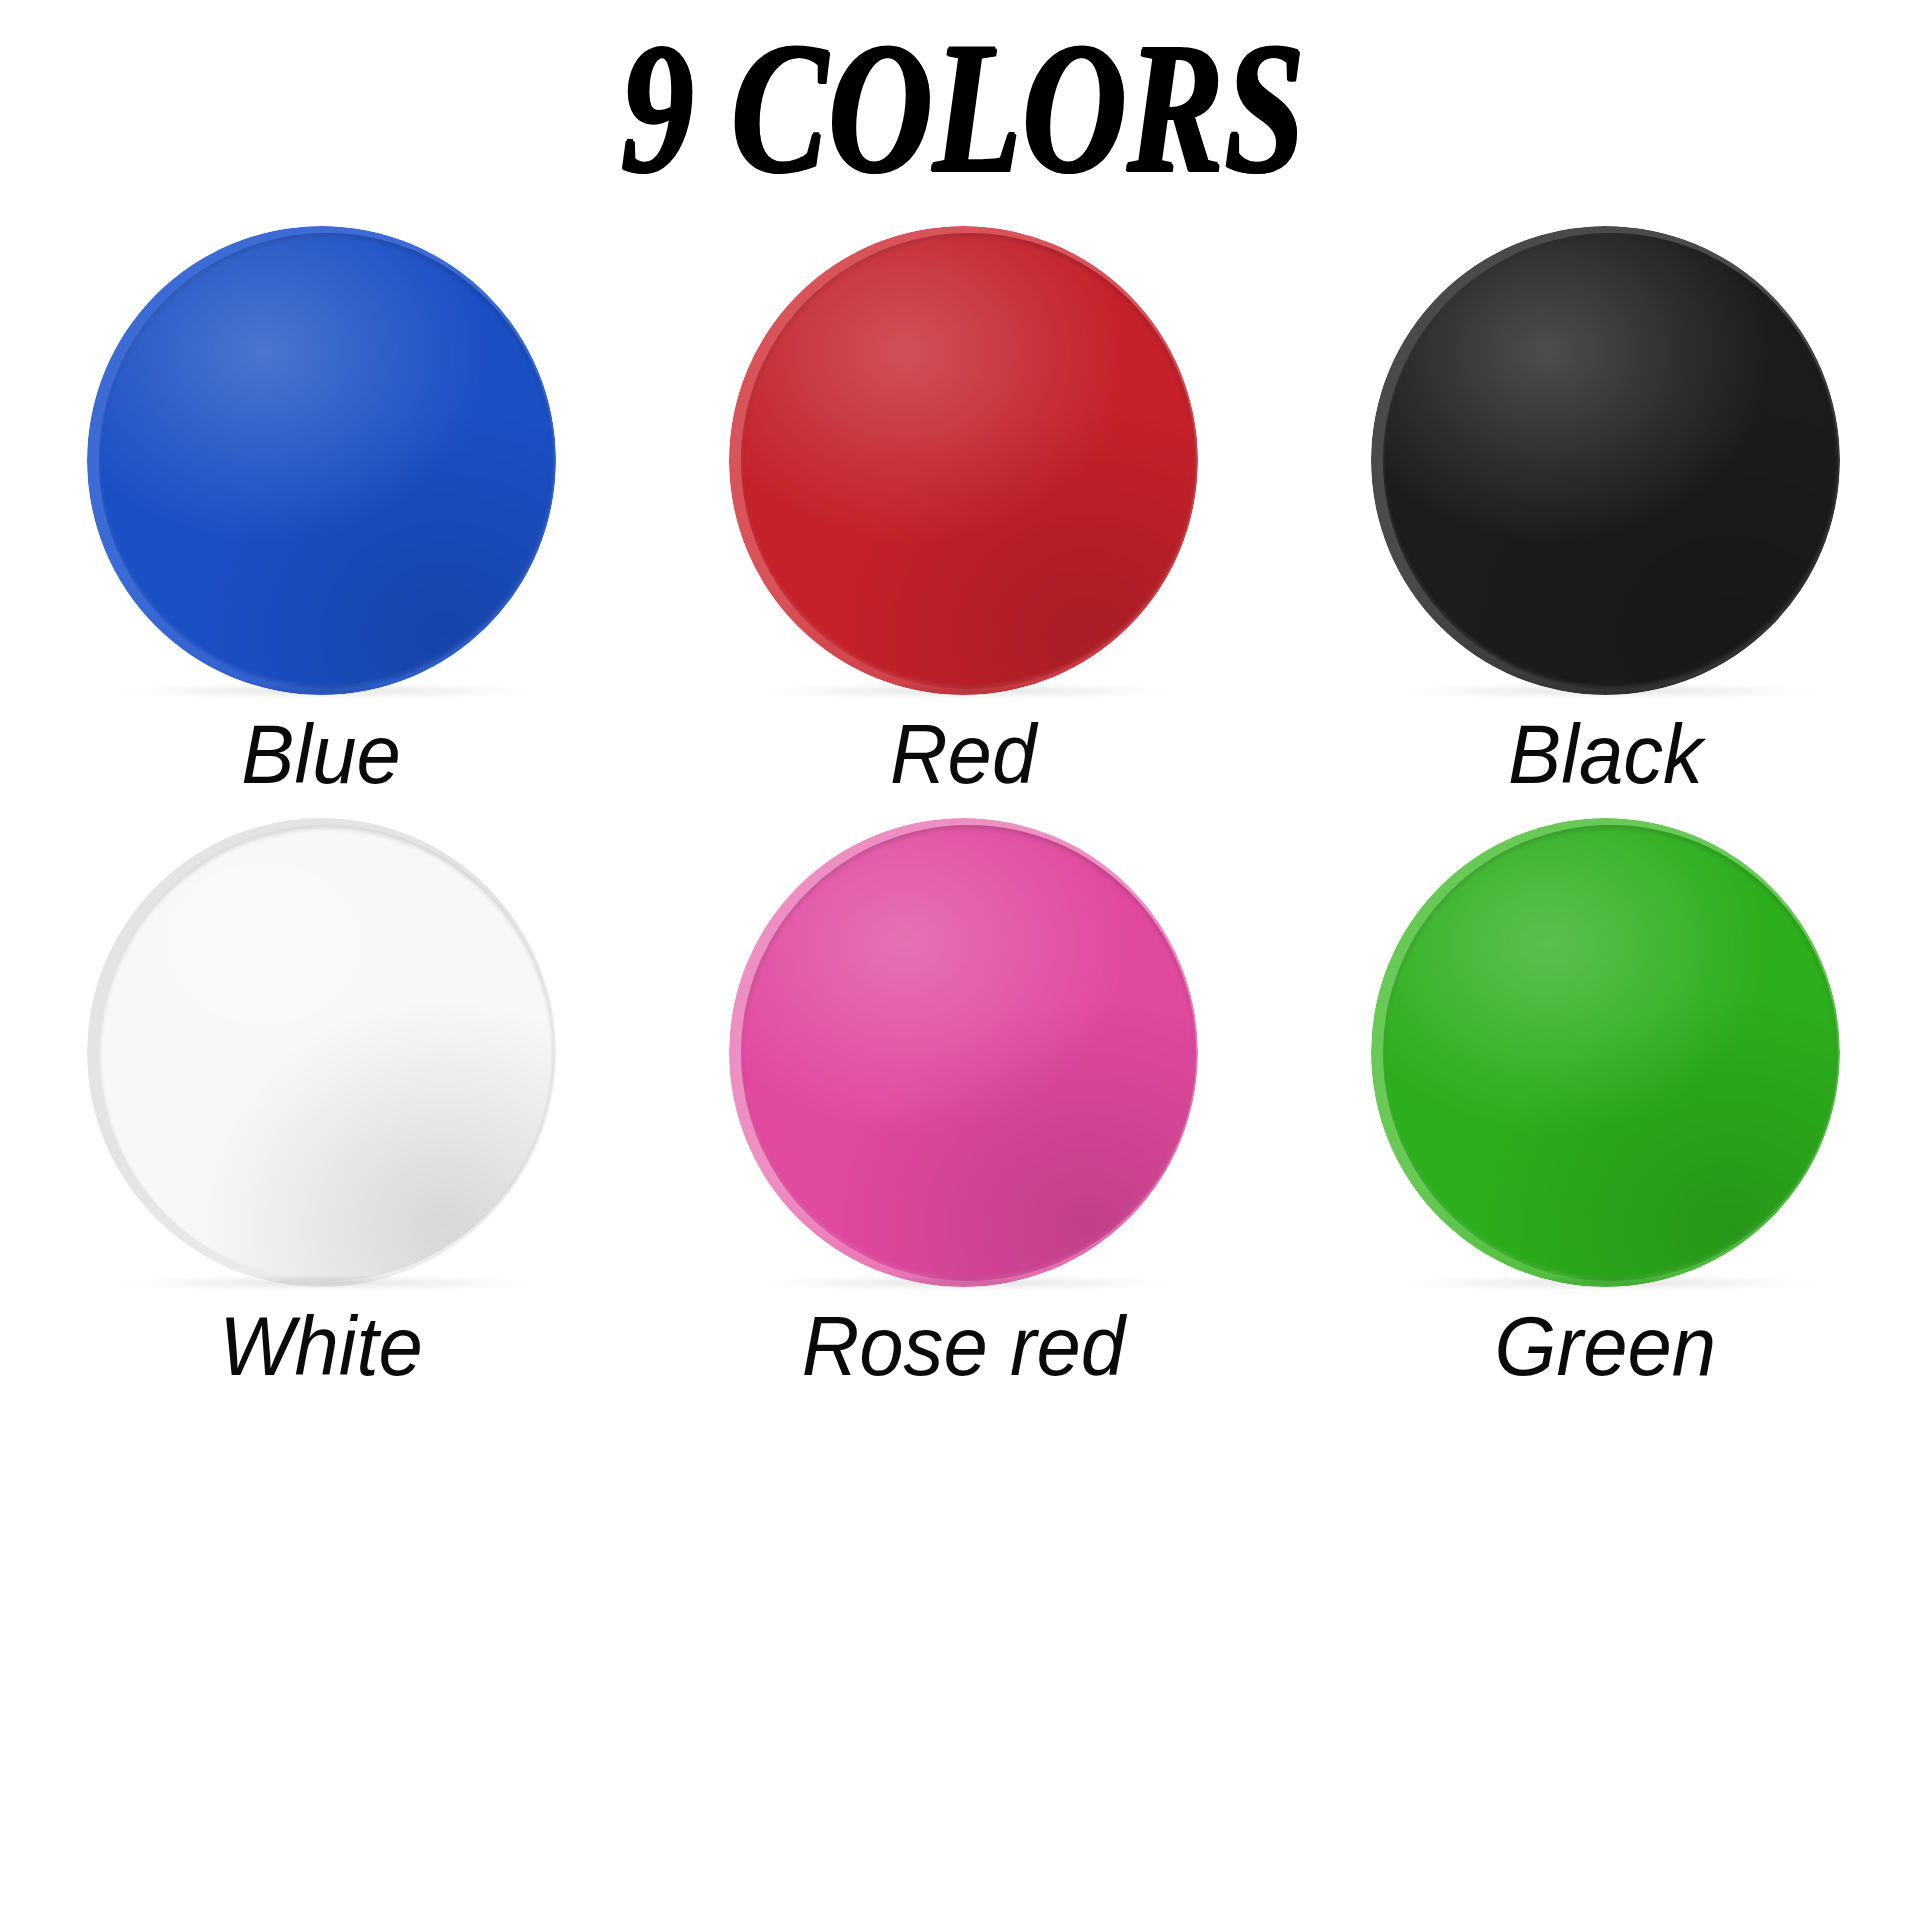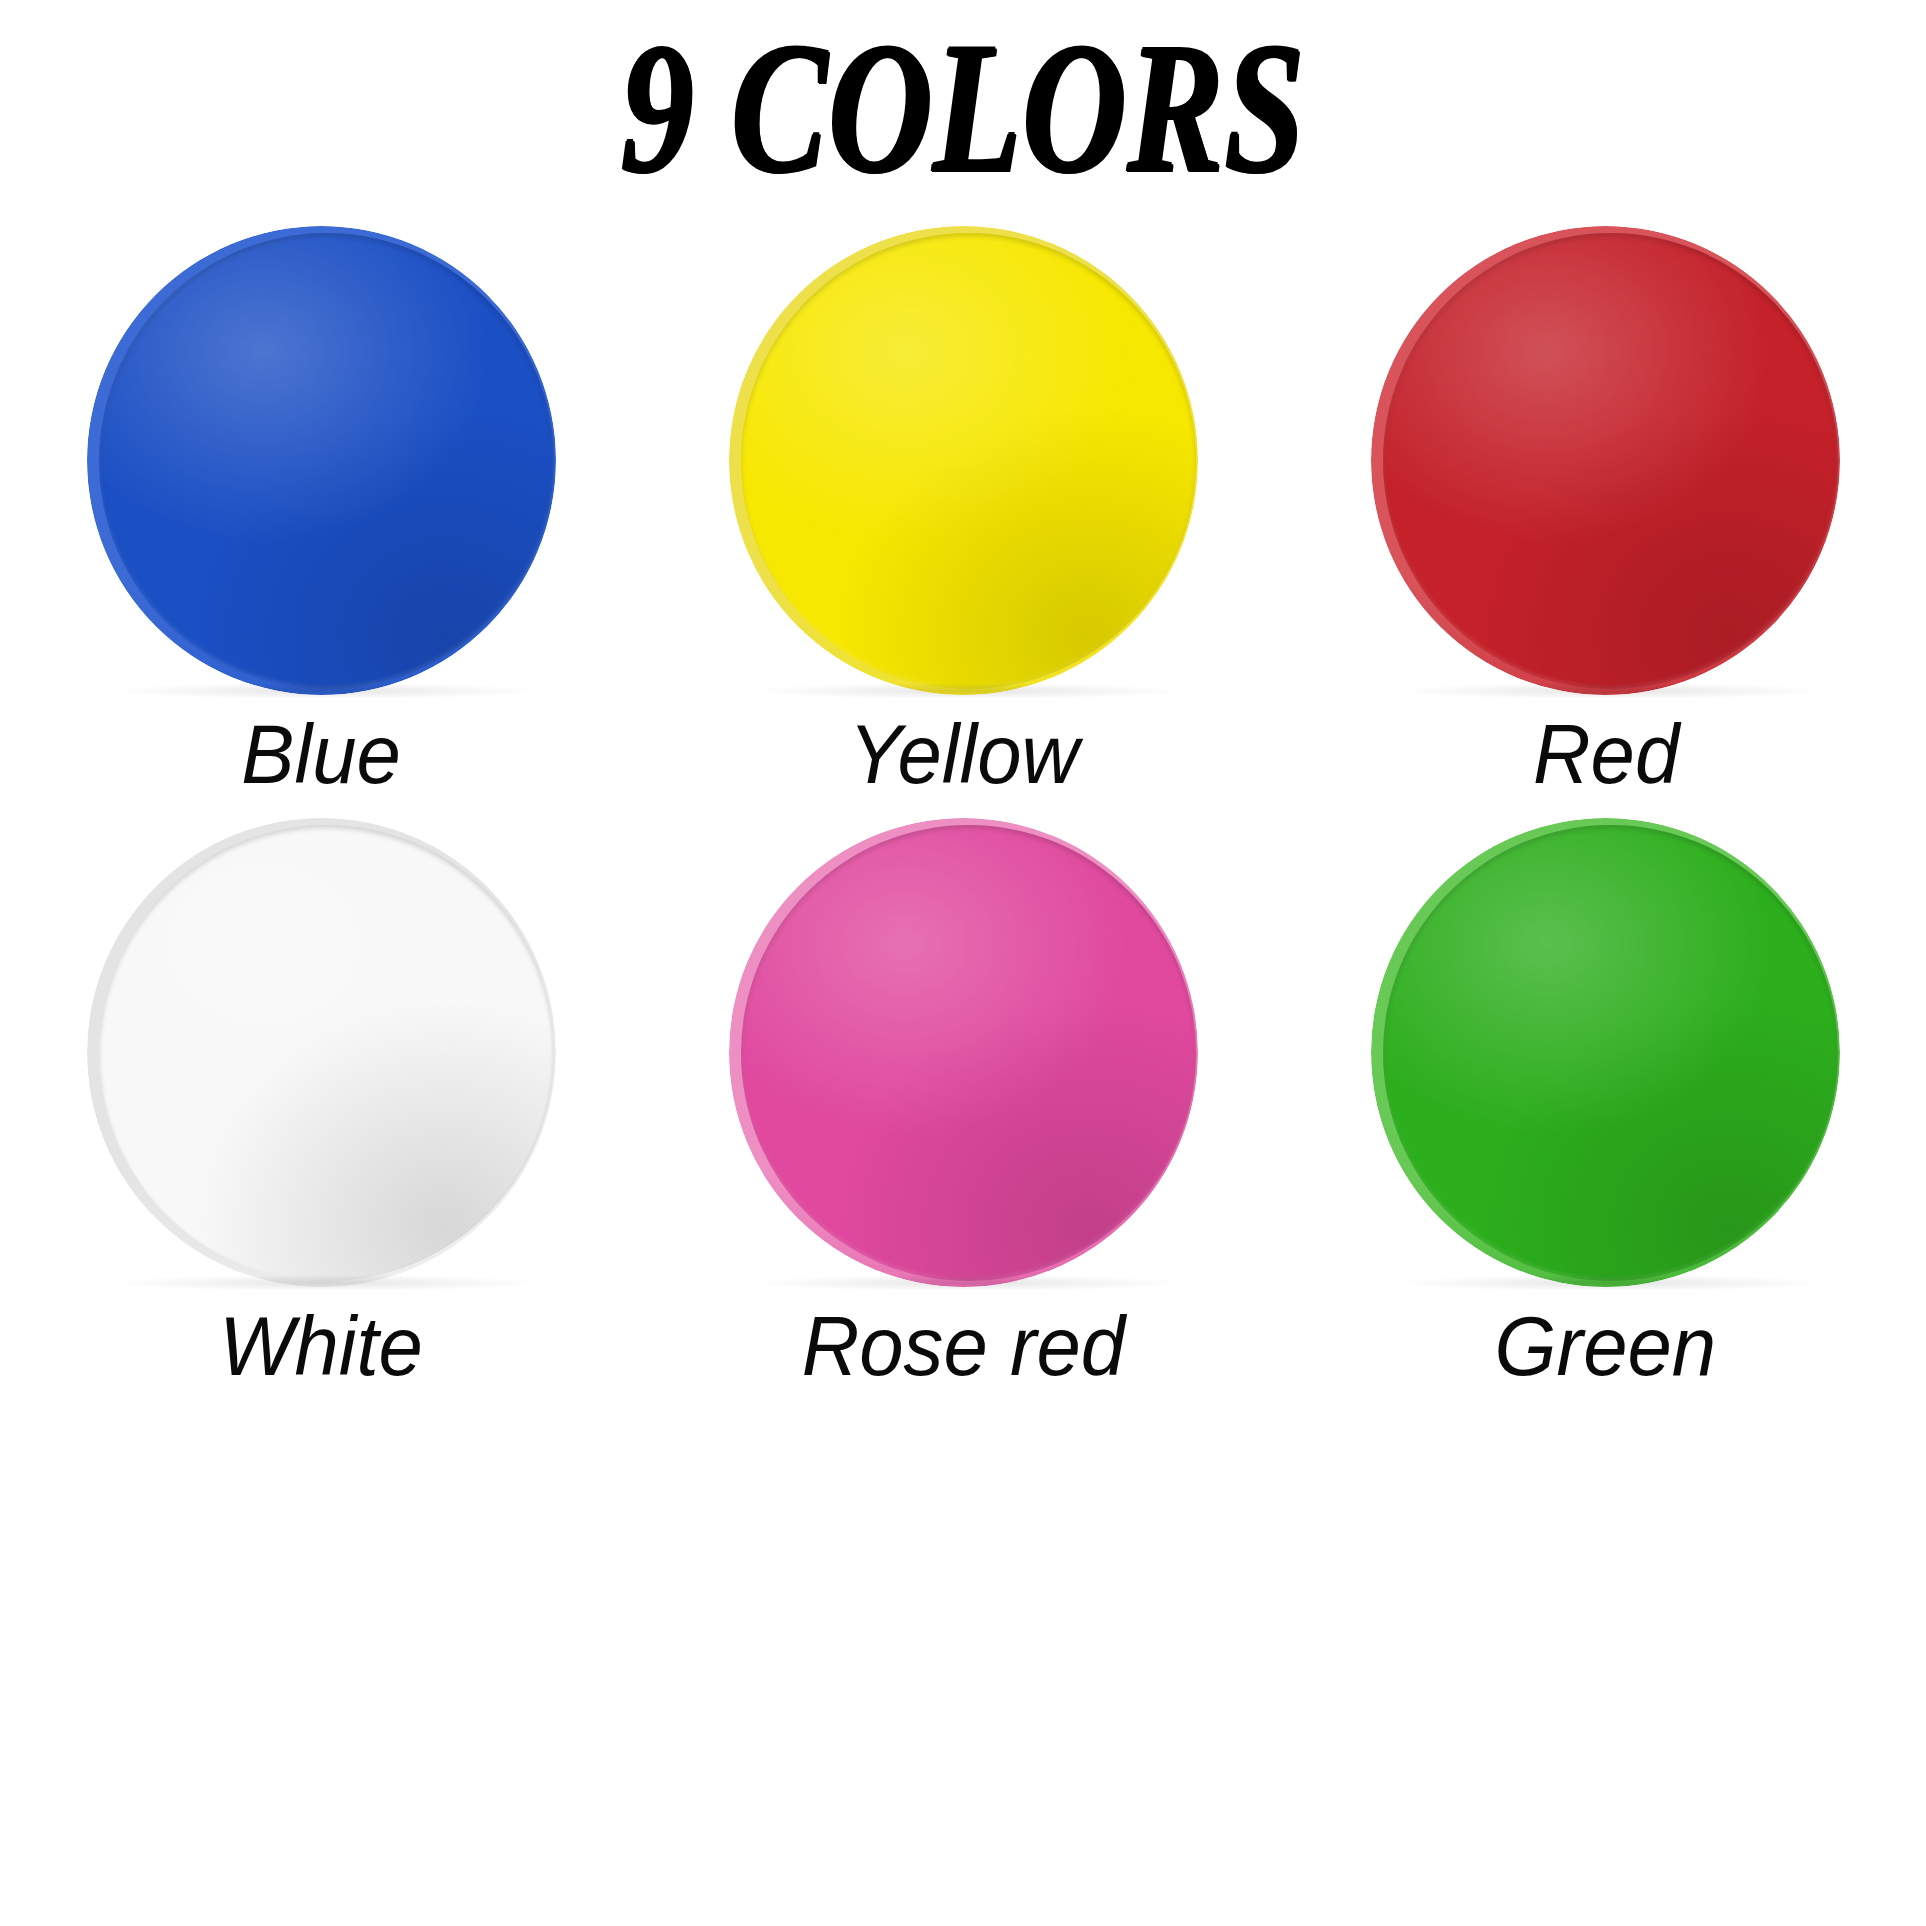--- a/index.html
+++ b/index.html
@@ -175,44 +175,44 @@
             <div class="groove"></div>
             <div class="sheen"></div>
           </div>
           <div class="cast"></div>
         </div>
         <div class="label">Blue</div>
       </div>
       <div class="cell">
         <div class="disc-holder">
           <div class="disc">
-            <div class="rim" style="background: radial-gradient(circle at 34% 28%, rgb(237, 224, 74) 0%, rgb(237, 224, 74) 55%, rgb(245, 229, 0) 100%);"></div>
-            <div class="face" style="background: rgb(247, 232, 0);"></div>
-            <div class="groove"></div>
-            <div class="sheen"></div>
-          </div>
-          <div class="cast"></div>
-        </div>
-        <div class="label">Yellow</div>
-      </div>
-      <div class="cell">
-        <div class="disc-holder">
-          <div class="disc">
             <div class="rim" style="background: radial-gradient(circle at 34% 28%, rgb(216, 83, 90) 0%, rgb(216, 83, 90) 55%, rgb(196, 33, 42) 100%);"></div>
             <div class="face" style="background: rgb(196, 33, 42);"></div>
             <div class="groove"></div>
             <div class="sheen"></div>
           </div>
           <div class="cast"></div>
         </div>
         <div class="label">Red</div>
       </div>
       <div class="cell">
         <div class="disc-holder">
           <div class="disc">
+            <div class="rim" style="background: radial-gradient(circle at 34% 28%, rgb(74, 74, 74) 0%, rgb(74, 74, 74) 55%, rgb(28, 28, 28) 100%);"></div>
+            <div class="face" style="background: rgb(28, 28, 28);"></div>
+            <div class="groove"></div>
+            <div class="sheen"></div>
+          </div>
+          <div class="cast"></div>
+        </div>
+        <div class="label">Black</div>
+      </div>
+      <div class="cell">
+        <div class="disc-holder">
+          <div class="disc">
             <div class="rim" style="background: radial-gradient(circle at 34% 28%, rgb(228, 228, 228) 0%, rgb(228, 228, 228) 55%, rgb(246, 246, 246) 100%);"></div>
             <div class="face" style="background: rgb(248, 248, 248);"></div>
             <div class="groove"></div>
             <div class="sheen"></div>
           </div>
           <div class="cast"></div>
         </div>
         <div class="label">White</div>
       </div>
       <div class="cell">

